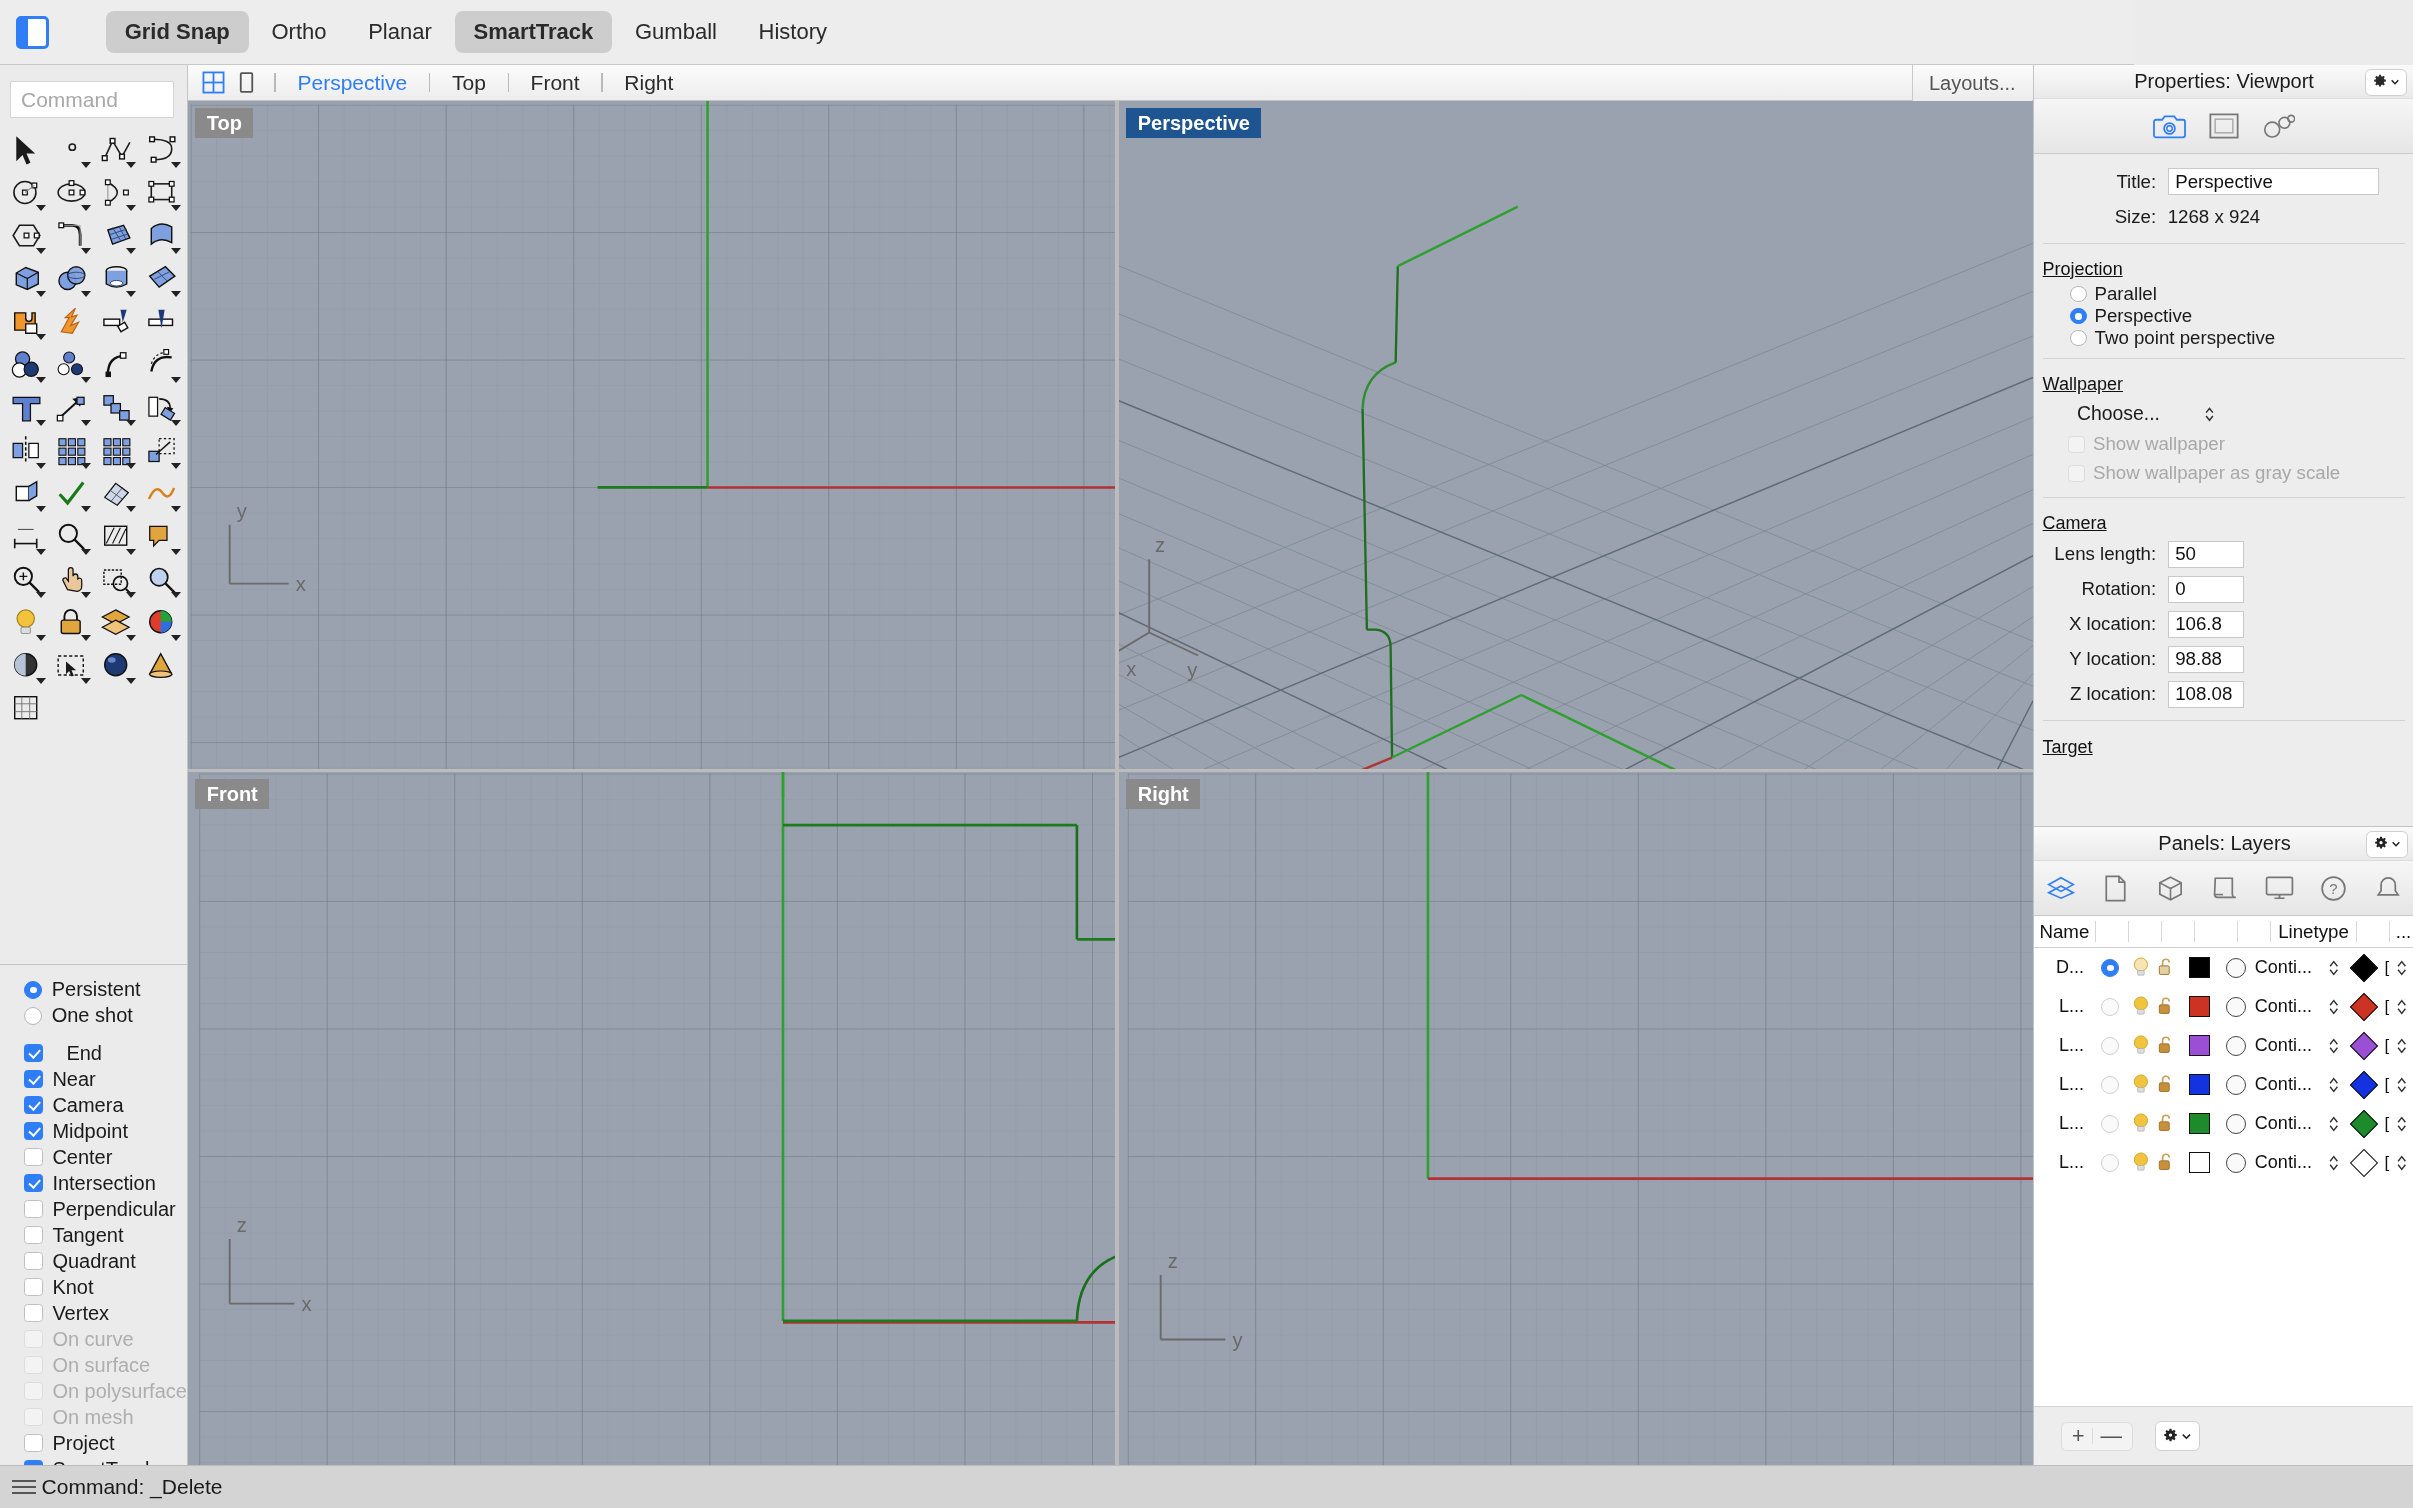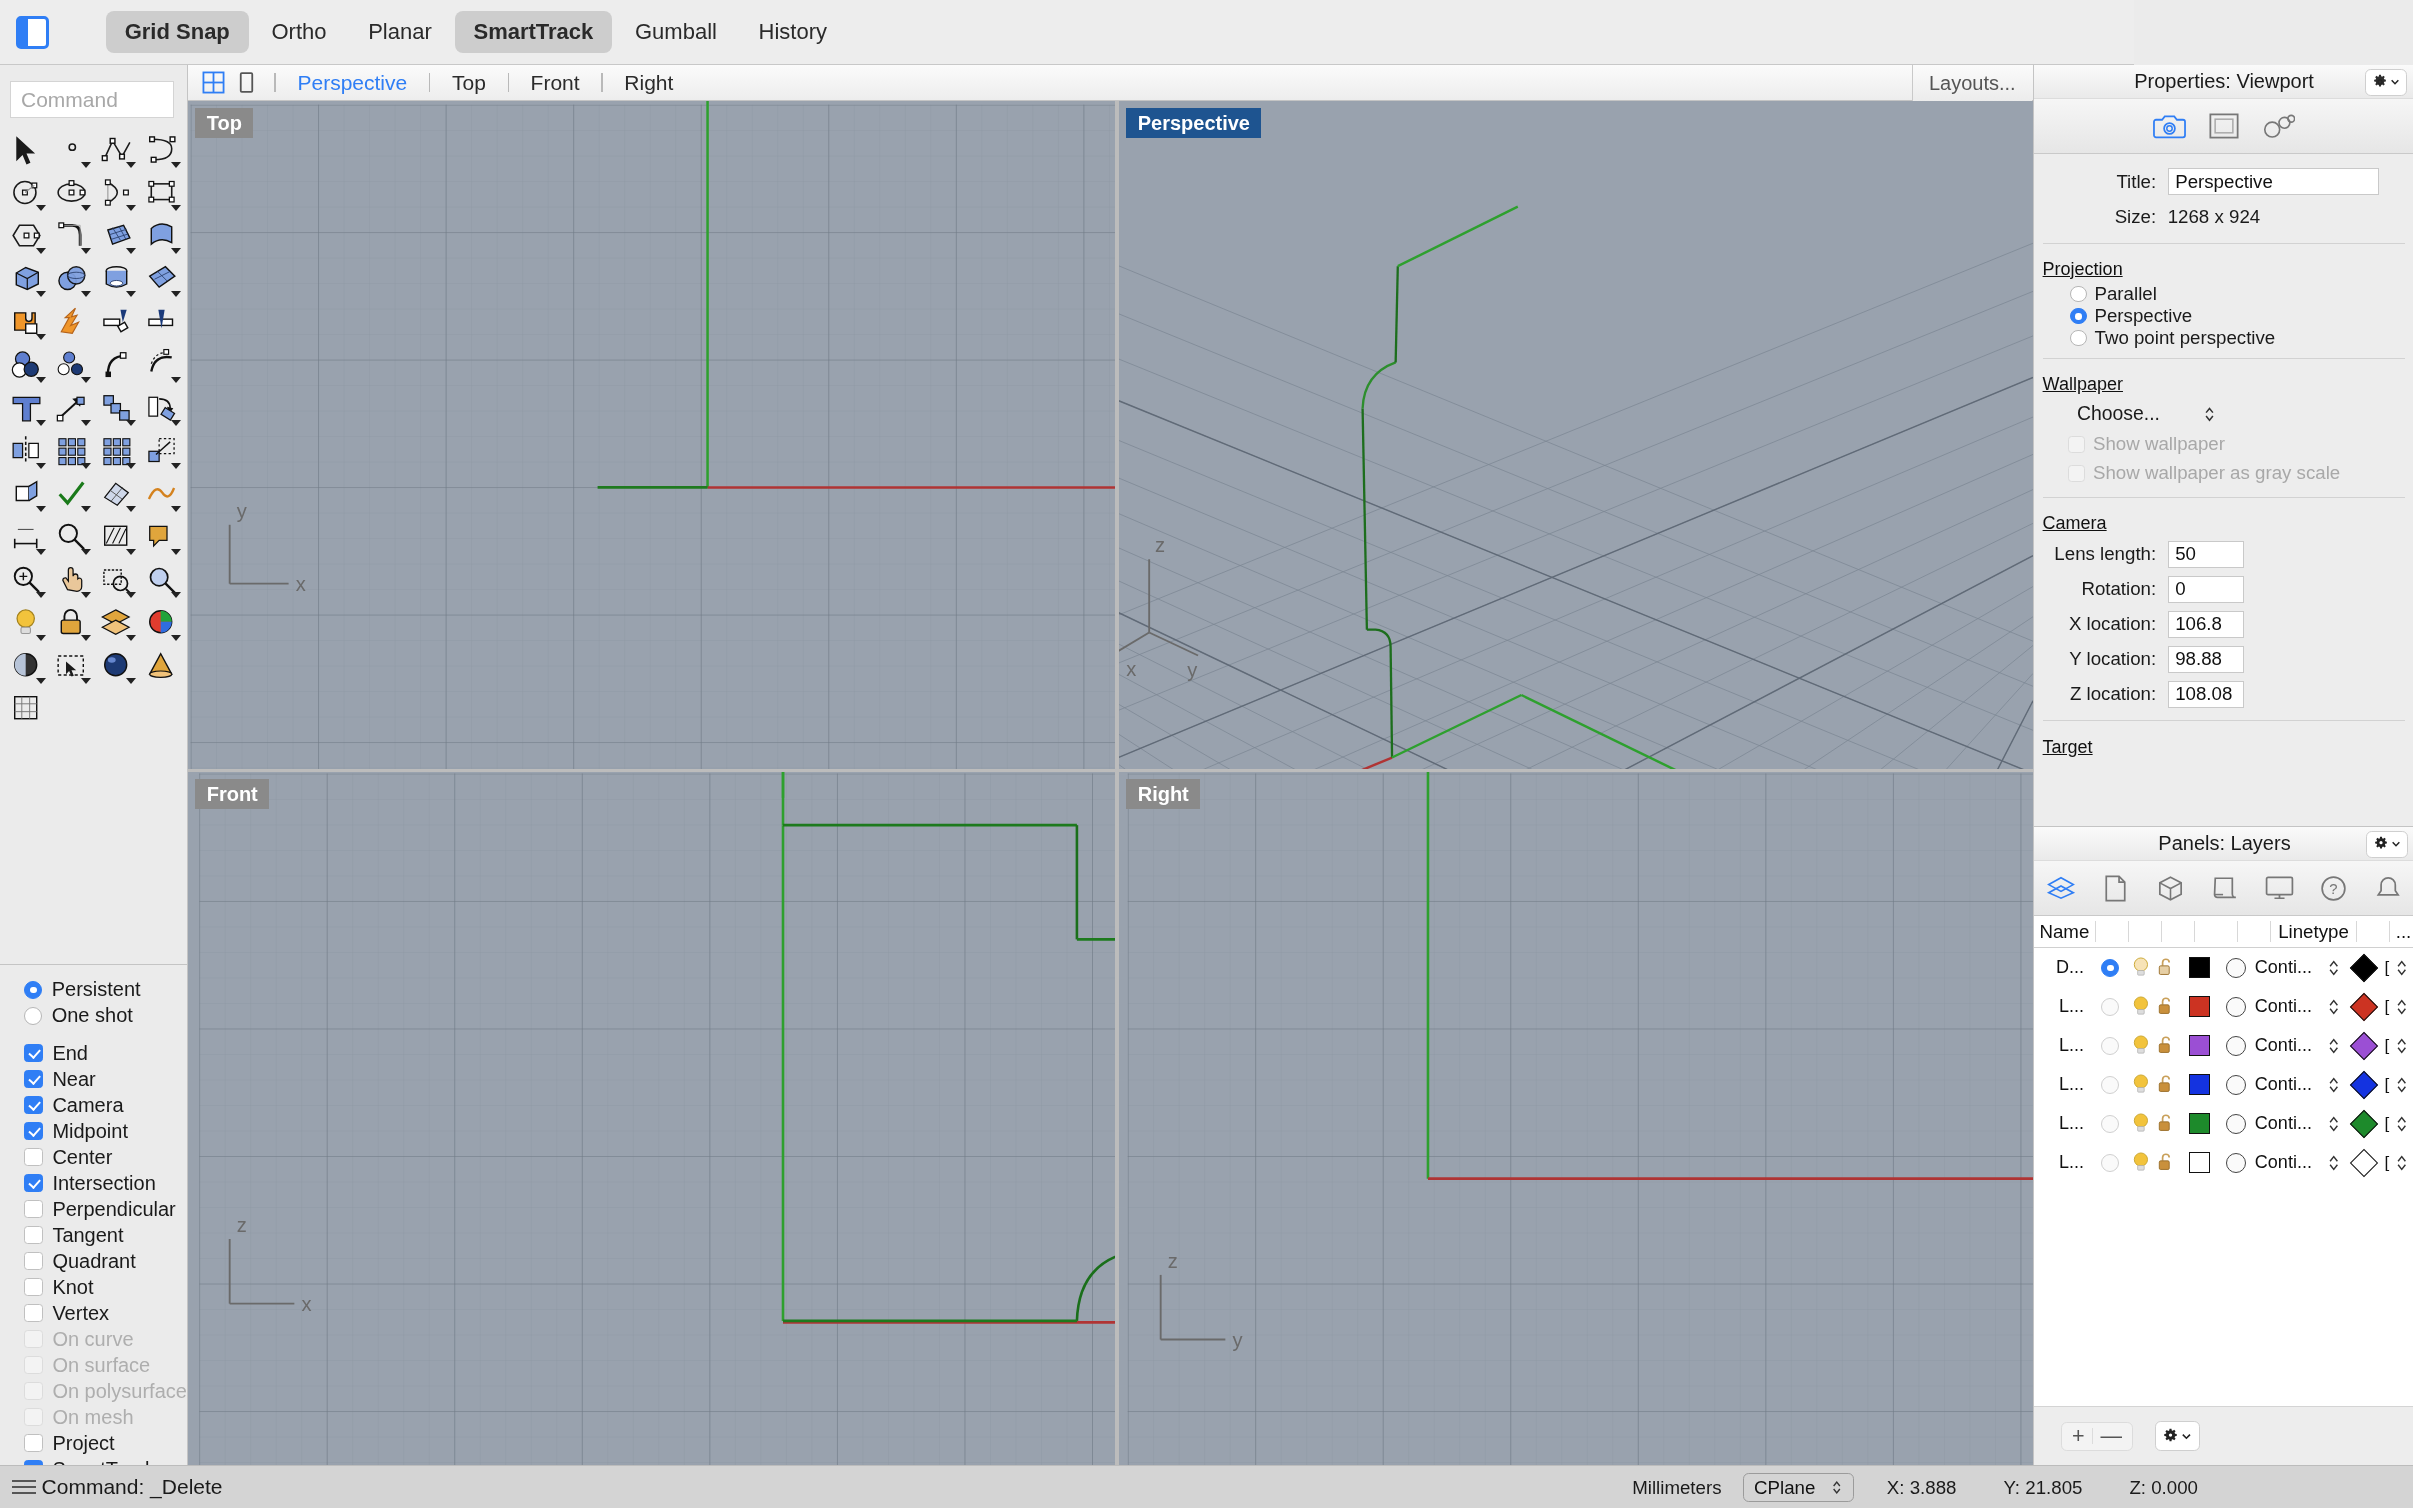--- a/index.html
+++ b/index.html
@@ -82,21 +82,21 @@
     width:0;height:0;border-left:5px solid transparent;border-right:5px solid transparent;
     border-top:6.5px solid #222;
   }
 
   
   .osnap {
     position: absolute; left: 0; bottom: 45px; width: 187px; top: 964px;
     background: #ebebeb; border-top: 1.4px solid #c4c4c4; padding: 11.5px 0 0 24.4px;
   }
   .osrow { display: flex; align-items: center; height: 26px; }
-  .osrow.gap { margin-top: 11.5px; }
+  .osrow.gap { margin-top: 11.5px; gap: 14px; }
   .radio-o {
     width: 18px; height: 18px; border-radius: 50%; border: 1.4px solid #b6b6b6;
     background: #fff; margin-right: 9.3px; flex: none; position: relative;
   }
   .radio-o.sel { background: #2f7ef5; border-color:#2f7ef5; }
   .radio-o.sel::after {
     content:""; position:absolute; left:5px; top:5px; width:6.5px;height:6.5px;
     border-radius:50%; background:#fff;
   }
   .cbx {
@@ -1340,29 +1340,16 @@
     </div>
   </div>
 
   <div class="statusbar">
     <div class="hamburger">
       <div></div>
         <div></div>
         <div></div>
     </div>
     <div class="cmdtext">Command: _Delete</div>
-    <div class="status-right">
-      <div class="units">Millimeters</div>
-      <div class="cplane">
-        <span>CPlane</span>
-        <svg width="11.5" height="17" viewBox="0 0 14 22">
-          <path d="M3 9 L7 4 L11 9" fill="none" stroke="#333" stroke-width="1.8"></path>
-          <path d="M3 13 L7 18 L11 13" fill="none" stroke="#333" stroke-width="1.8"></path>
-        </svg>
-      </div>
-      <div class="coord">X: 3.888</div>
-      <div class="coord">Y: 21.805</div>
-      <div class="coord last">Z: 0.000</div>
-    </div>
   </div>
 
 </div>
 
 
 </body></html>

